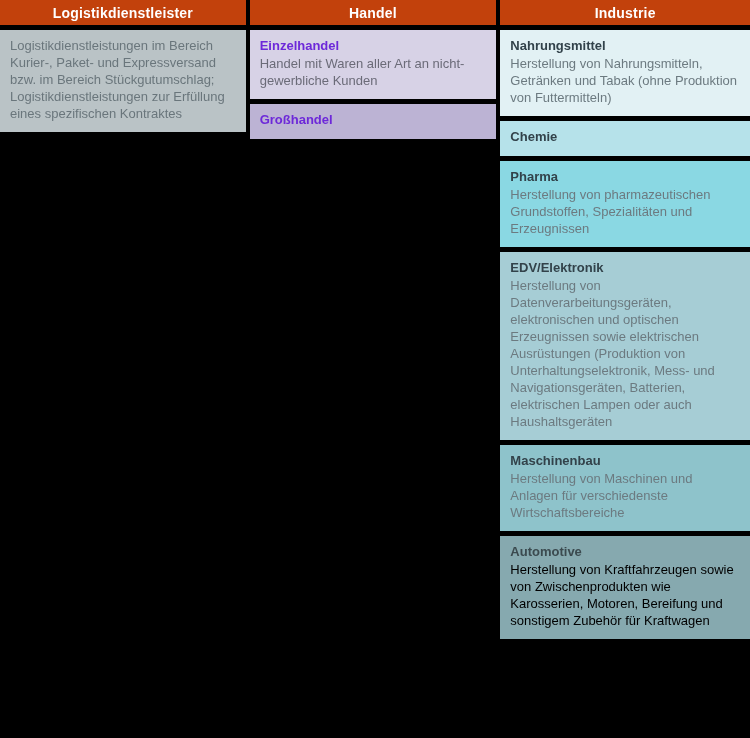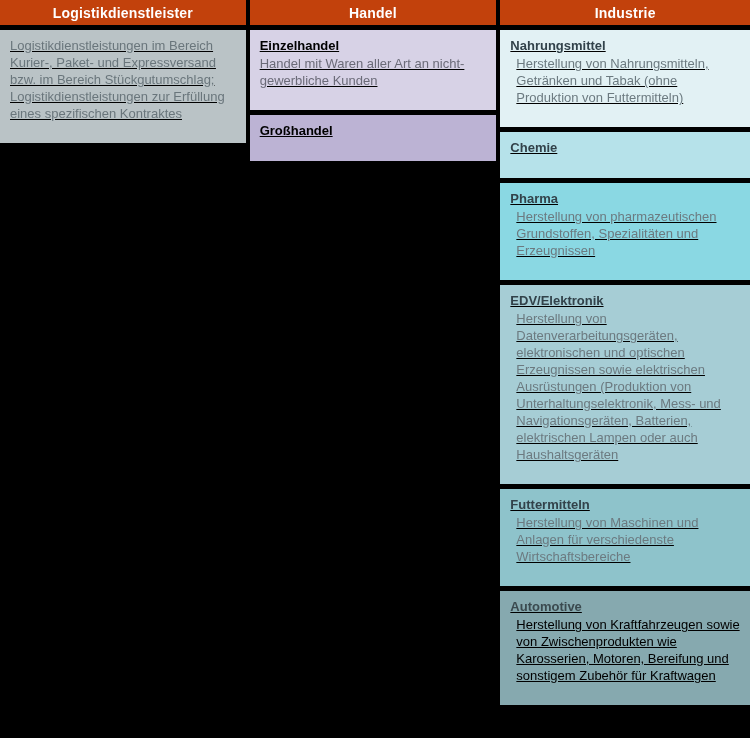--- a/index.html
+++ b/index.html
@@ -35,23 +35,22 @@
     font-weight:bold;
     letter-spacing:.2px;
     display:flex;
     align-items:center;
     justify-content:center;
     box-sizing:border-box;
   }
 
   .card{
     box-sizing:border-box;
-    padding:7px 10px 21px 10px;
+    padding:7px 10px 10px 10px;
     overflow:hidden;
-    text-decoration:underline;
   }
   .card-title{
     font-size:13px;
     font-weight:bold;
     color:#3a4850;
     line-height:17px;
     margin:0 0 1px 0;
   }
   .card-desc{
     font-size:13px;
@@ -61,32 +60,32 @@
   }
 
   
   .c-logistik{background:#bac3c6;}
   .c-logistik .card-desc{color:#6a767c;}
 
   
   .c-einzelhandel{background:#d7d2e6;}
   .c-grosshandel{background:#bcb3d4;}
   .col-handel .card-desc{color:#6b6b78;}
-  .col-handel .card-title{color:#000000;}
+  .col-handel .card-title{color:#6d28d9;}
 
   
   .c-nahrungsmittel{background:#e2f1f4;}
   .c-chemie{background:#b6e2ea;}
   .c-pharma{background:#8ad8e3;}
   .c-edv{background:#a6cdd5;}
   .c-maschinenbau{background:#8ec3cb;}
   .c-automotive{background:#86a9af;}
 
   .col-industrie .card-title{color:#32424a;}
-  .col-industrie .card-desc{color:#6c7a80;margin-left:6px;}
+  .col-industrie .card-desc{color:#6c7a80;}
   .c-automotive .card-title,.c-sonstige .card-title{color:#3b4a4f;}
   .c-automotive .card-desc,.c-sonstige .card-desc{color:#000000;}
 </style>
 </head>
 <body>
 
 <div class="board">
 
   <div class="column col-logistik">
     <div class="col-header">Logistikdienstleister</div>
@@ -124,21 +123,21 @@
       <p class="card-title">Pharma</p>
       <p class="card-desc">Herstellung von pharmazeutischen Grundstoffen, Spezialitäten und Erzeugnissen</p>
     </div>
 
     <div class="card c-edv">
       <p class="card-title">EDV/Elektronik</p>
       <p class="card-desc">Herstellung von Datenverarbeitungsgeräten, elektronischen und optischen Erzeugnissen sowie elektrischen Ausrüstungen (Produktion von Unterhaltungselektronik, Mess- und Navigationsgeräten, Batterien, elektrischen Lampen oder auch Haushaltsgeräten</p>
     </div>
 
     <div class="card c-maschinenbau">
-      <p class="card-title">Futtermitteln</p>
+      <p class="card-title">Maschinenbau</p>
       <p class="card-desc">Herstellung von Maschinen und Anlagen für verschiedenste Wirtschaftsbereiche</p>
     </div>
 
     <div class="card c-automotive">
       <p class="card-title">Automotive</p>
       <p class="card-desc">Herstellung von Kraftfahrzeugen sowie von Zwischenprodukten wie Karosserien, Motoren, Bereifung und sonstigem Zubehör für Kraftwagen</p>
     </div>
 
   </div>
 

